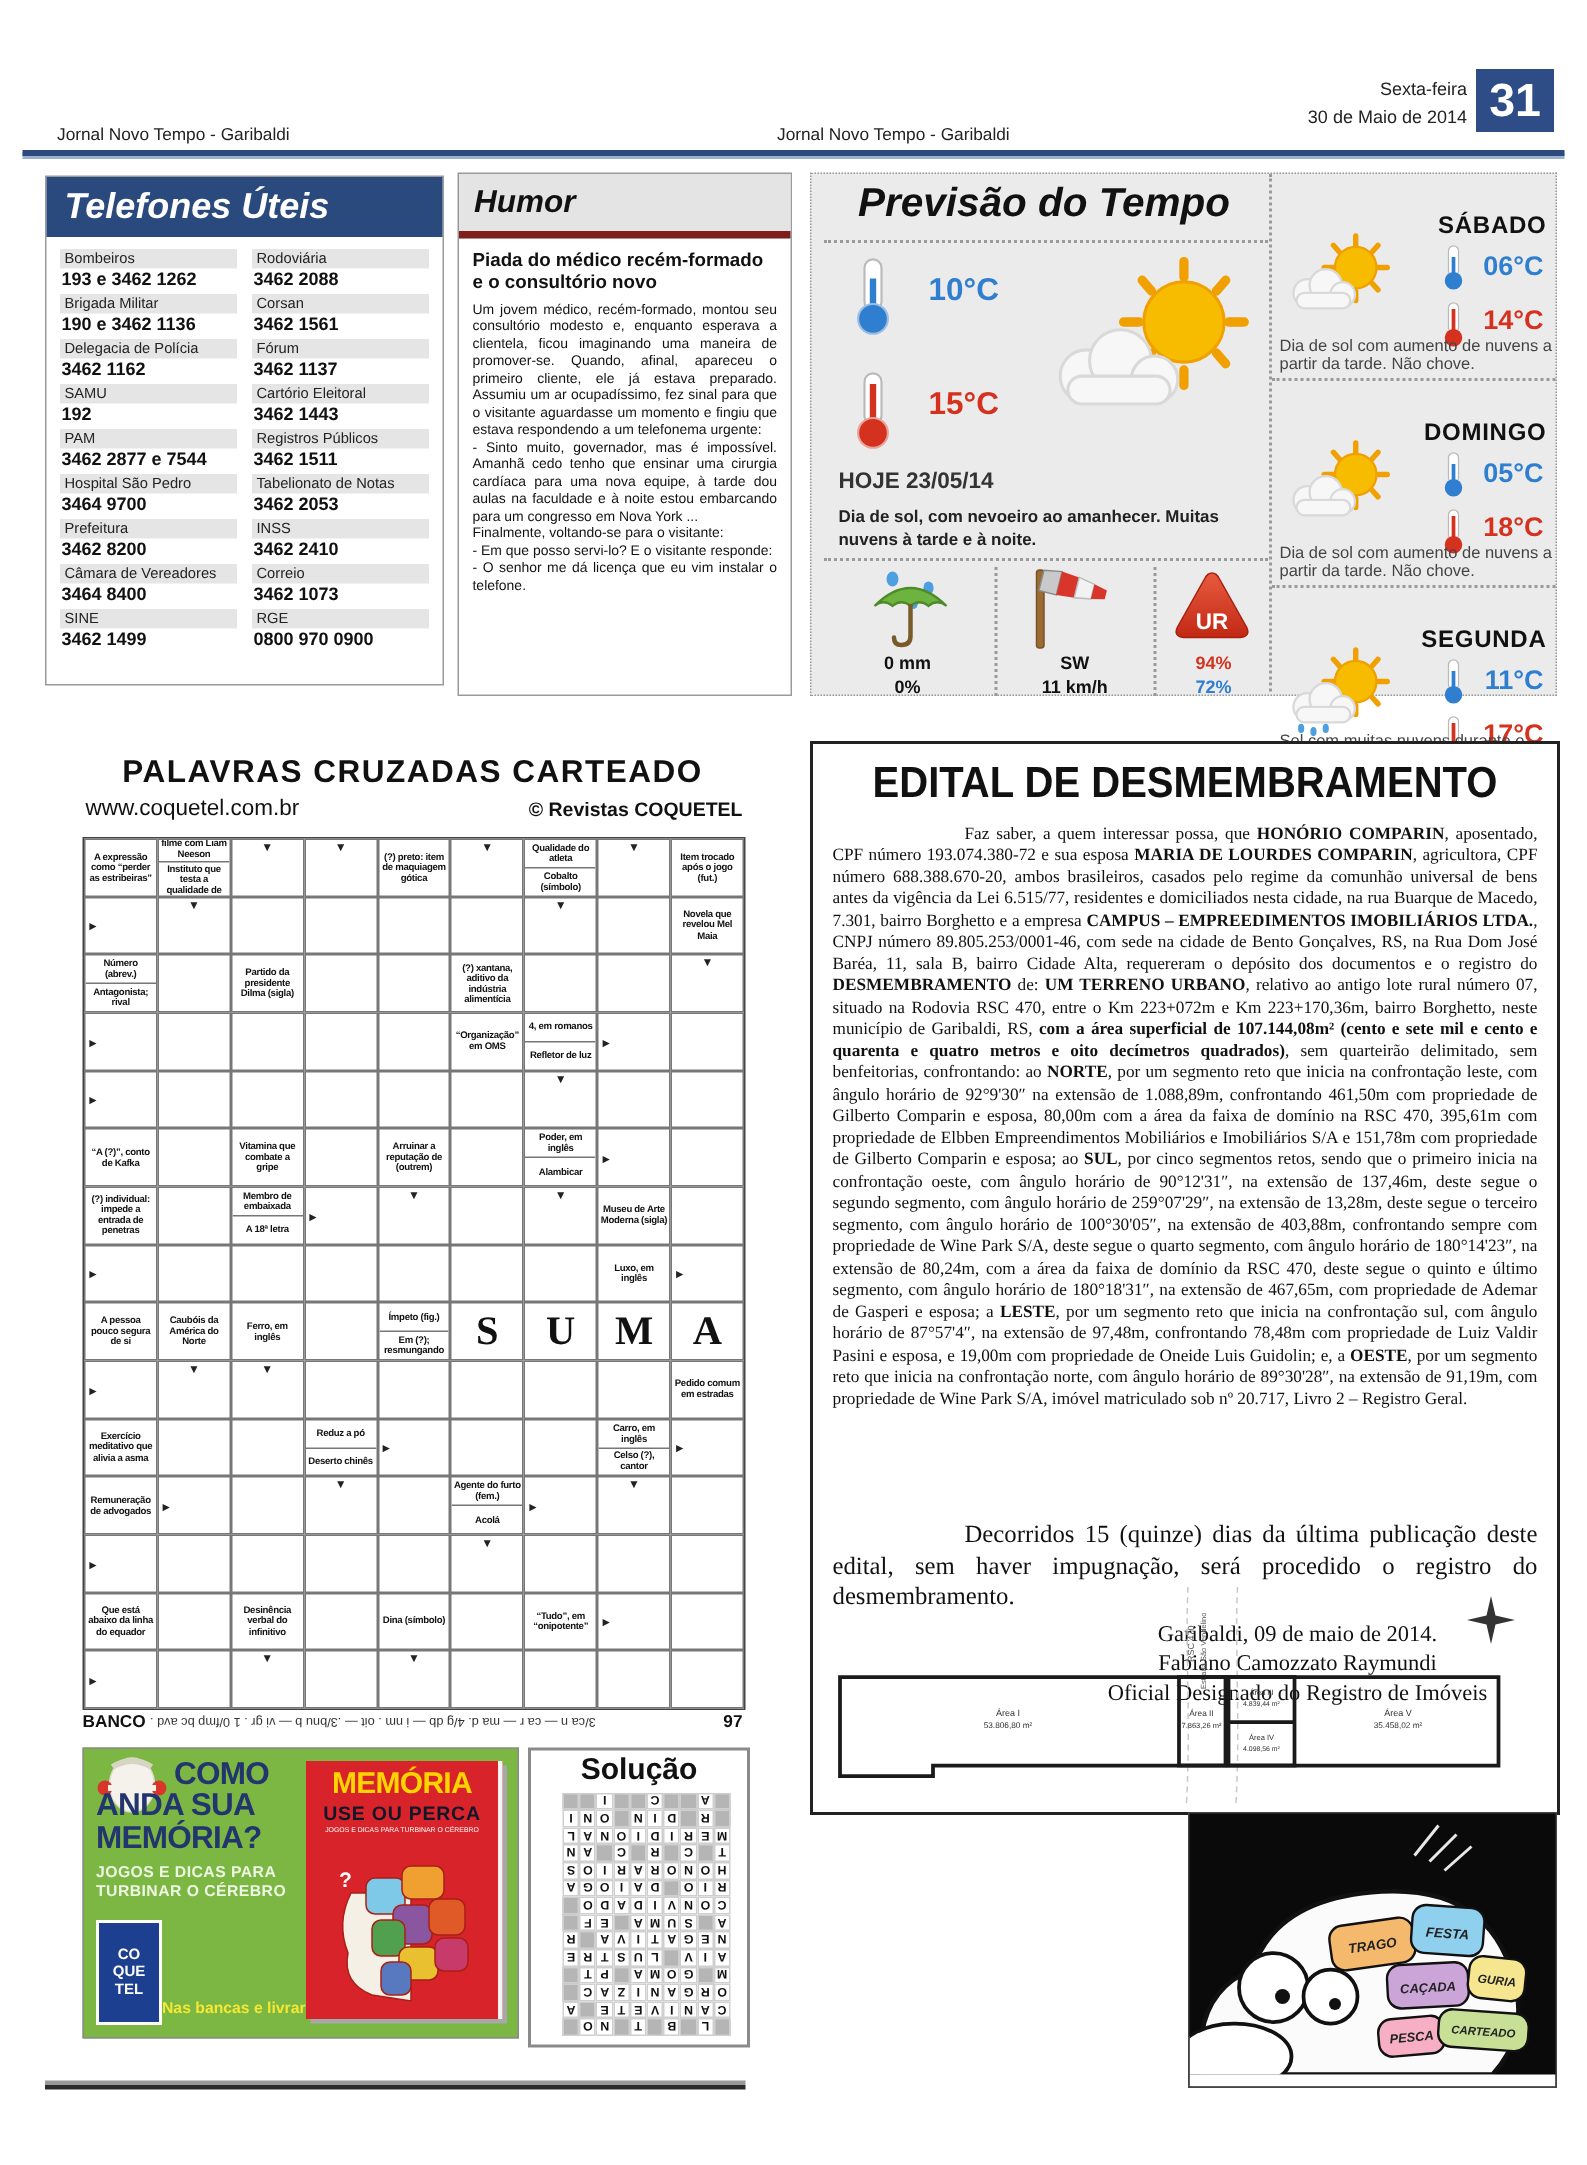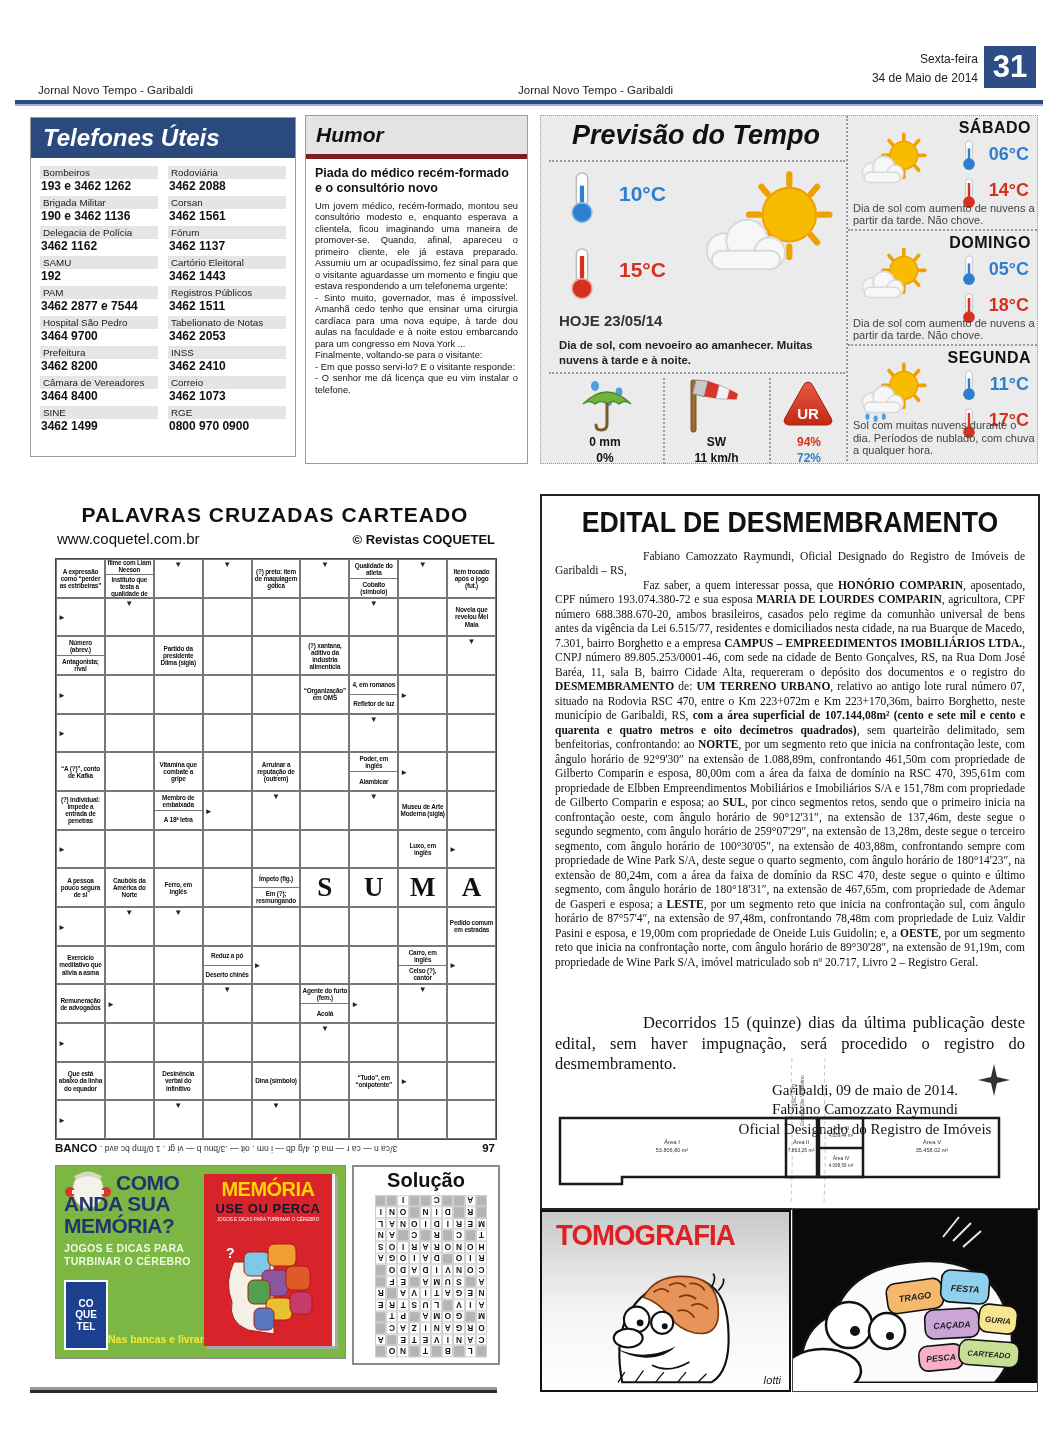--- a/index.html
+++ b/index.html
@@ -36,21 +36,21 @@
   .wx-title-rule{left:8px;top:44px;width:296px;border-top:2px dotted #9a9a9a;}
   .wx-temp{font-size:21px;font-weight:bold;}
   .min-c{color:#2f7ed0;} .max-c{color:#d4321e;}
   .wx-hoje{font-size:15px;font-weight:bold;color:#333;}
   .wx-desc{font-size:11.3px;font-weight:bold;color:#222;line-height:1.3;}
   .wx-hr{border-top:2px dotted #9a9a9a;}
   .wx-metric{text-align:center;font-weight:bold;font-size:12px;line-height:1.35;}
   .wx-vdiv{border-left:2px dotted #9a9a9a;height:86px;}
   .ur-max{color:#d4321e;} .ur-min{color:#2f7ed0;}
   .fc-col{left:305px;top:0;width:189px;height:345px;border-left:2px dotted #9a9a9a;}
-  .fc-card{position:relative;height:113px;border-bottom:2px dotted #9a9a9a;}
+  .fc-card{position:relative;height:113px;border-bottom:2px dotted #9a9a9a;margin-top:23px;}
   .fc-card:last-child{border-bottom:none;}
   .fc-day{position:absolute;right:6px;top:3px;font-size:16px;font-weight:bold;letter-spacing:.5px;}
   .fc-temp{position:absolute;right:8px;font-size:18px;font-weight:bold;}
   .fc-desc{position:absolute;left:5px;right:0;bottom:2px;font-size:11px;font-weight:normal;color:#444;line-height:1.15;}
   .fc-icon{position:absolute;left:2px;top:12px;}
   .fc-card .drops{display:none;}
   .fc-card.rain .drops{display:block;}
   .fc-mini-th{position:absolute;}
 
   
@@ -119,21 +119,21 @@
 </style>
 </head>
 <body>
 
 <div id="page">
 
   <div class="abs hdr-small" style="left:38px;top:84px;">Jornal Novo Tempo - Garibaldi</div>
   <div class="abs hdr-small" style="left:518px;top:84px;">Jornal Novo Tempo - Garibaldi</div>
   <div class="abs hdr-right" style="right:80px;top:50px;">
     <div>Sexta-feira</div>
-    <div>34 de Maio de 2014</div>
+    <div>30 de Maio de 2014</div>
   </div>
   <div class="abs hdr-page" style="right:22px;top:46px;">31</div>
   <div class="abs hdr-rule" style="left:15px;top:100px;width:1028px;"></div>
 
   <div class="abs tel-box">
     <div class="tel-head">Telefones Úteis</div>
     <div class="tel-body">
       <div>
           <div class="tel-entry">
             <div class="tel-label">Bombeiros</div>
@@ -880,21 +880,20 @@
           <span class="sol-cell blank"></span>
         </div>
       </div>
   </div>
 
   <div class="abs col-rule"></div>
 
   <div class="abs ed">
     <div class="ed-title">EDITAL DE DESMEMBRAMENTO</div>
     <div class="ed-text">
-      <p>Fabiano Camozzato Raymundi, Oficial Designado do Registro de Imóveis de Garibaldi – RS,</p>
       <p><span>Faz saber, a quem interessar possa, que </span><span style="font-weight: bold;">HONÓRIO COMPARIN</span><span>, aposentado, CPF número 193.074.380-72 e sua esposa </span><span style="font-weight: bold;">MARIA DE LOURDES COMPARIN</span><span>, agricultora, CPF número 688.388.670-20, ambos brasileiros, casados pelo regime da comunhão universal de bens antes da vigência da Lei 6.515/77, residentes e domiciliados nesta cidade, na rua Buarque de Macedo, 7.301, bairro Borghetto e a empresa </span><span style="font-weight: bold;">CAMPUS – EMPREEDIMENTOS IMOBILIÁRIOS LTDA.</span><span>, CNPJ número 89.805.253/0001-46, com sede na cidade de Bento Gonçalves, RS, na Rua Dom José Baréa, 11, sala B, bairro Cidade Alta, requereram o depósito dos documentos e o registro do </span><span style="font-weight: bold;">DESMEMBRAMENTO</span><span> de: </span><span style="font-weight: bold;">UM TERRENO URBANO</span><span>, relativo ao antigo lote rural número 07, situado na Rodovia RSC 470, entre o Km 223+072m e Km 223+170,36m, bairro Borghetto, neste município de Garibaldi, RS, </span><span style="font-weight: bold;">com a área superficial de 107.144,08m² (cento e sete mil e cento e quarenta e quatro metros e oito decímetros quadrados)</span><span>, sem quarteirão delimitado, sem benfeitorias, confrontando: ao </span><span style="font-weight: bold;">NORTE</span><span>, por um segmento reto que inicia na confrontação leste, com ângulo horário de 92°9'30″ na extensão de 1.088,89m, confrontando 461,50m com propriedade de Gilberto Comparin e esposa, 80,00m com a área da faixa de domínio na RSC 470, 395,61m com propriedade de Elbben Empreendimentos Mobiliários e Imobiliários S/A e 151,78m com propriedade de Gilberto Comparin e esposa; ao </span><span style="font-weight: bold;">SUL</span><span>, por cinco segmentos retos, sendo que o primeiro inicia na confrontação oeste, com ângulo horário de 90°12'31″, na extensão de 137,46m, deste segue o segundo segmento, com ângulo horário de 259°07'29″, na extensão de 13,28m, deste segue o terceiro segmento, com ângulo horário de 100°30'05″, na extensão de 403,88m, confrontando sempre com propriedade de Wine Park S/A, deste segue o quarto segmento, com ângulo horário de 180°14'23″, na extensão de 80,24m, com a área da faixa de domínio da RSC 470, deste segue o quinto e último segmento, com ângulo horário de 180°18'31″, na extensão de 467,65m, com propriedade de Ademar de Gasperi e esposa; a </span><span style="font-weight: bold;">LESTE</span><span>, por um segmento reto que inicia na confrontação sul, com ângulo horário de 87°57'4″, na extensão de 97,48m, confrontando 78,48m com propriedade de Luiz Valdir Pasini e esposa, e 19,00m com propriedade de Oneide Luis Guidolin; e, a </span><span style="font-weight: bold;">OESTE</span><span>, por um segmento reto que inicia na confrontação norte, com ângulo horário de 89°30'28″, na extensão de 91,19m, com propriedade de Wine Park S/A, imóvel matriculado sob nº 20.717, Livro 2 – Registro Geral.</span></p>
     </div>
     <div class="ed-p3">Decorridos 15 (quinze) dias da última publicação deste edital, sem haver impugnação, será procedido o registro do desmembramento.</div>
     <div class="ed-sign">
       <div>Garibaldi, 09 de maio de 2014.</div>
       <div>Fabiano Camozzato Raymundi</div>
       <div>Oficial Designado do Registro de Imóveis</div>
     </div>
     <svg class="ed-map" viewBox="0 0 490 148">
       <path d="M248,2 C246,40 250,90 247,146" fill="none" stroke="#c9c9c9" stroke-width="1" stroke-dasharray="4 3"></path>
@@ -918,38 +917,20 @@
         <text x="297" y="74" font-size="5">Área III</text>
         <text x="297" y="81" font-size="4.6">4.839,44 m²</text>
         <text x="297" y="104" font-size="5">Área IV</text>
         <text x="297" y="111" font-size="4.6">4.098,56 m²</text>
         <text x="388" y="88" font-size="6">Área V</text>
         <text x="388" y="96" font-size="5.5">35.458,02 m²</text>
       </g>
     </svg>
   </div>
 
-  <div class="abs c1">
-    <div class="c1-title">TOMOGRAFIA</div>
-    <svg class="abs" style="left:42px;top:34px;" width="170" height="140" viewBox="0 0 200 160">
-      <path d="M45,158 Q28,70 95,40 Q168,20 170,100 Q172,145 150,158 Z" fill="#fff" stroke="#111" stroke-width="2.5"></path>
-      <path d="M70,58 Q85,30 125,34 Q160,38 158,80 Q156,104 130,100 Q112,96 100,80 Q88,64 70,58 Z" fill="#e8935a" stroke="#7a3b12" stroke-width="2"></path>
-      <path d="M82,52 Q92,44 100,52 M100,44 Q112,38 120,46 M124,42 Q136,40 142,50 M112,58 Q122,52 132,60 M126,68 Q136,62 146,72 M110,74 Q122,70 130,82" fill="none" stroke="#7a3b12" stroke-width="2"></path>
-      <circle cx="62" cy="84" r="15" fill="#fff" stroke="#111" stroke-width="2.5"></circle>
-      <circle cx="92" cy="88" r="13" fill="#fff" stroke="#111" stroke-width="2.5"></circle>
-      <circle cx="66" cy="88" r="4" fill="#111"></circle>
-        <circle cx="95" cy="92" r="3.5" fill="#111"></circle>
-      <ellipse cx="52" cy="106" rx="17" ry="11" fill="#fff" stroke="#111" stroke-width="2.5"></ellipse>
-      <path d="M38,118 Q70,134 108,116 Q94,130 72,129 Q52,128 38,118 Z" fill="#111"></path>
-      <path d="M80,138 Q100,148 124,134" fill="none" stroke="#111" stroke-width="2"></path>
-      <path d="M150,46 q6,-10 2,-16 M158,50 q8,-8 6,-14" fill="none" stroke="#111" stroke-width="2"></path>
-      <path d="M40,158 L48,146 M60,158 L70,144 M84,158 L94,146 M110,158 L120,146 M134,158 L144,148" stroke="#111" stroke-width="1.5"></path>
-    </svg>
-    <div class="c1-sig">Iotti</div>
-  </div>
 
   <div class="abs c2">
     <svg width="244" height="174" viewBox="0 0 244 174">
       <rect x="0" y="0" width="244" height="174" fill="#0a0a0a"></rect>
       <path d="M150,28 L166,8 M160,32 L178,14 M170,38 L188,22" stroke="#e8e8e8" stroke-width="2"></path>
       <path d="M8,174 Q2,120 42,104 Q58,56 128,52 Q204,48 218,118 Q224,150 202,174 Z" fill="#fbfbfb" stroke="#111" stroke-width="3"></path>
       <circle cx="56" cy="116" r="23" fill="#fff" stroke="#111" stroke-width="2.5"></circle>
       <circle cx="94" cy="122" r="18" fill="#fff" stroke="#111" stroke-width="2.5"></circle>
       <circle cx="62" cy="122" r="5" fill="#111"></circle>
         <circle cx="97" cy="127" r="4" fill="#111"></circle>

